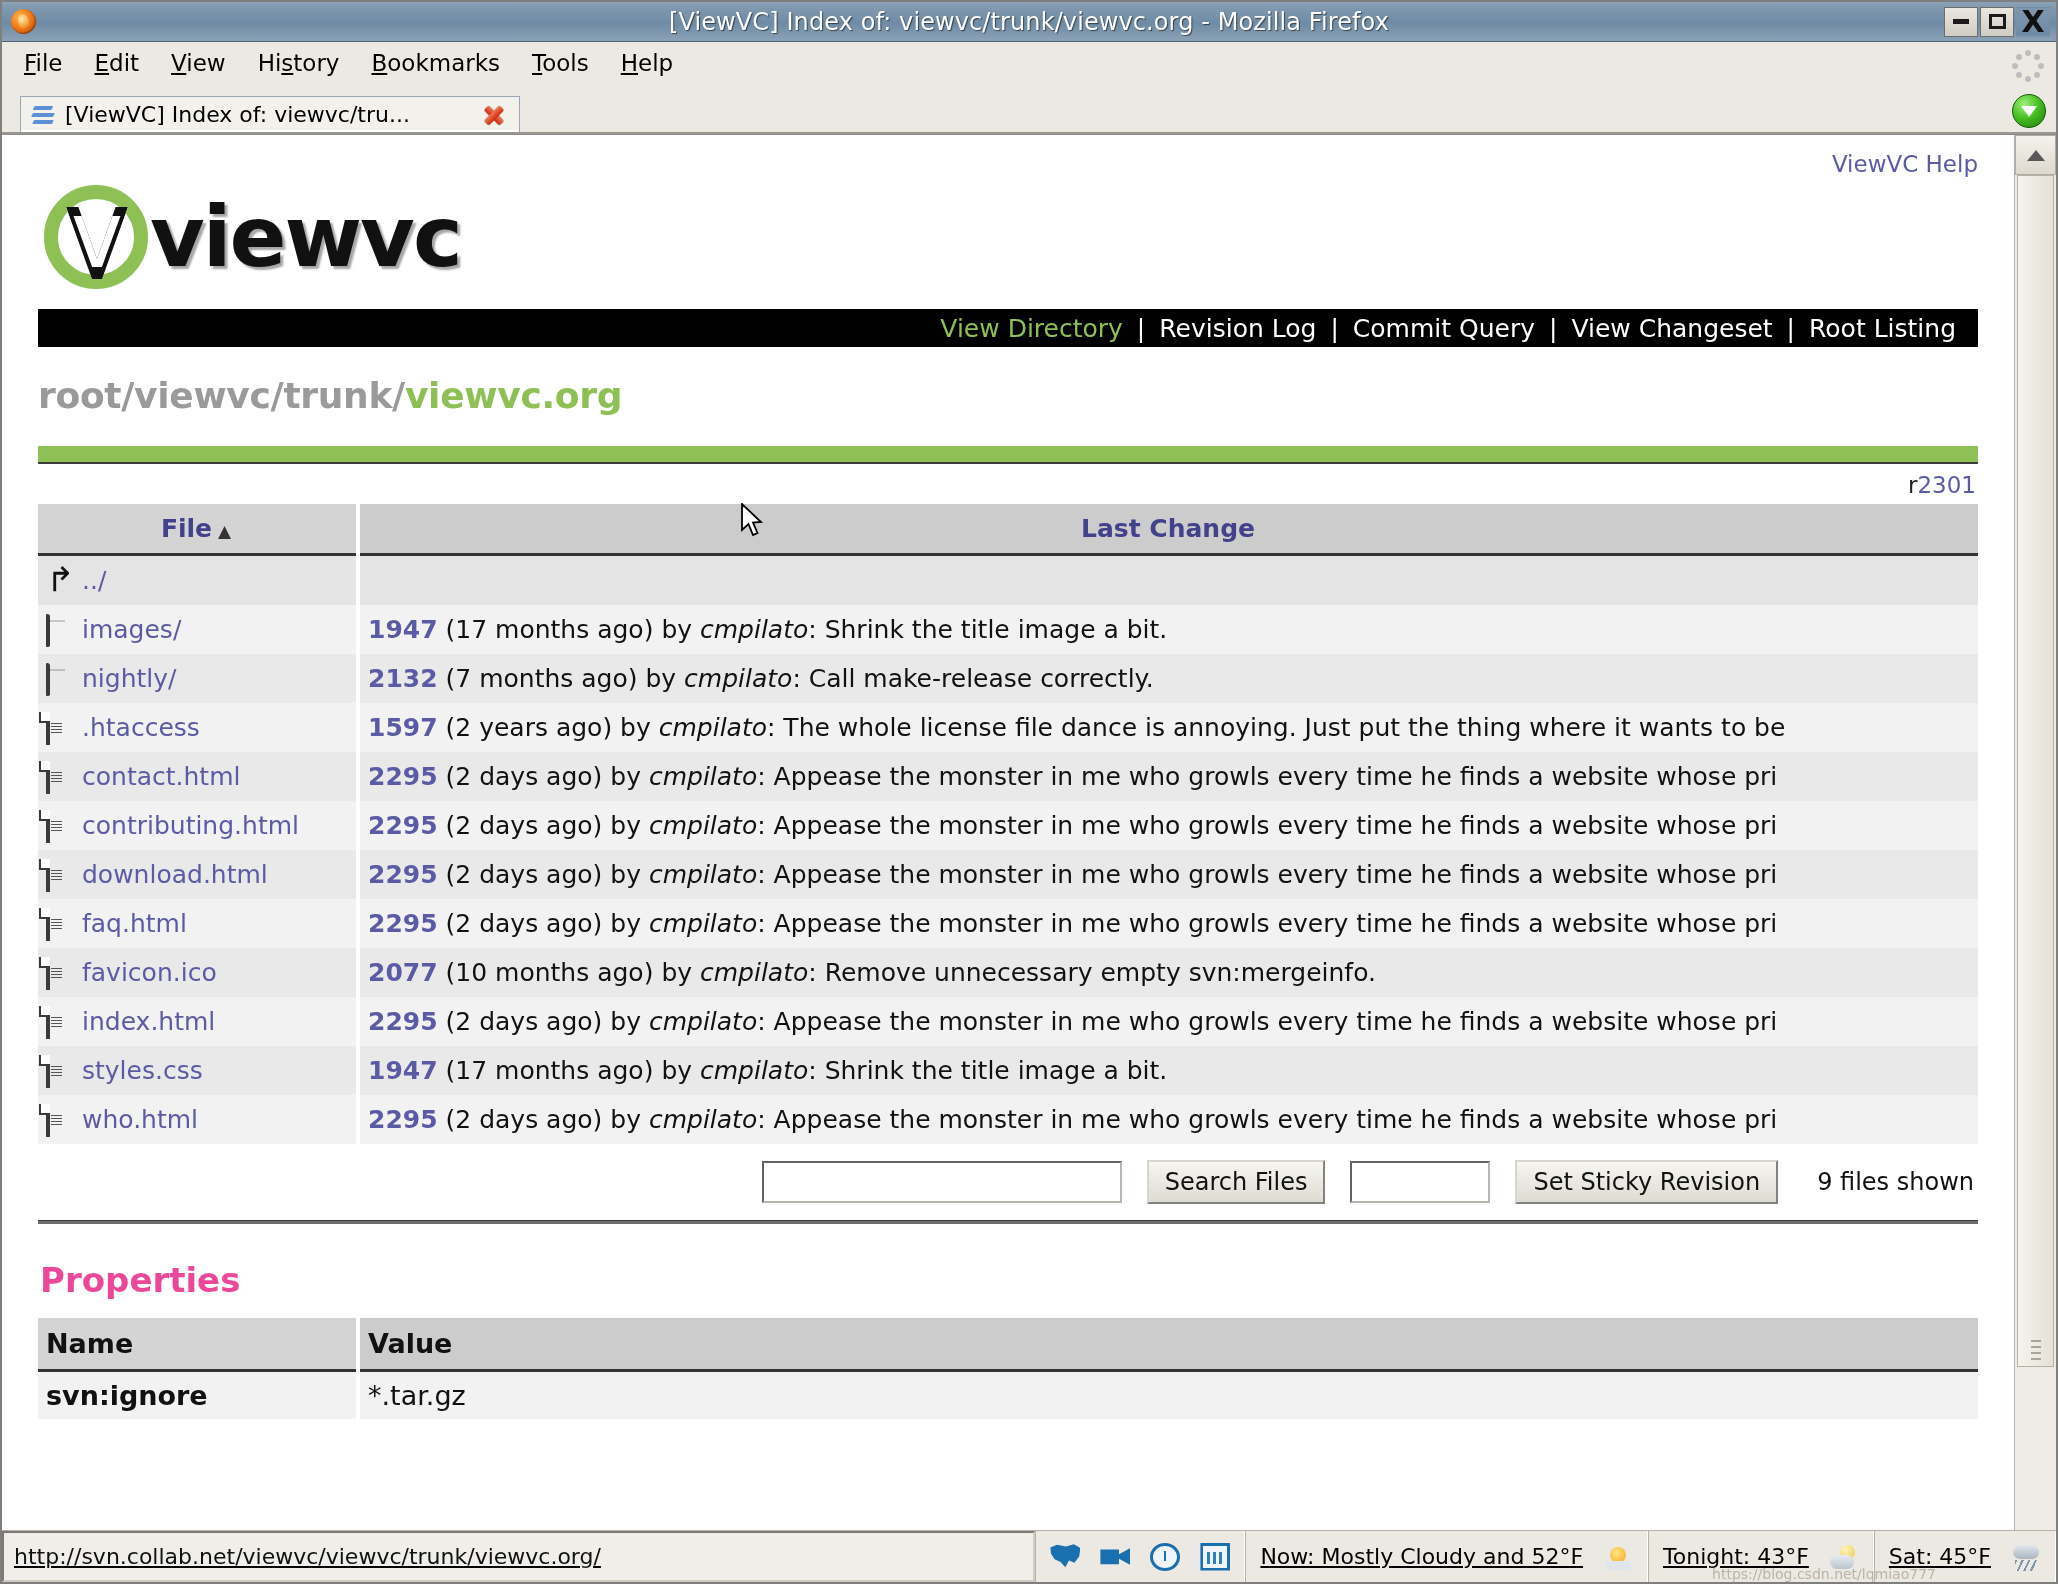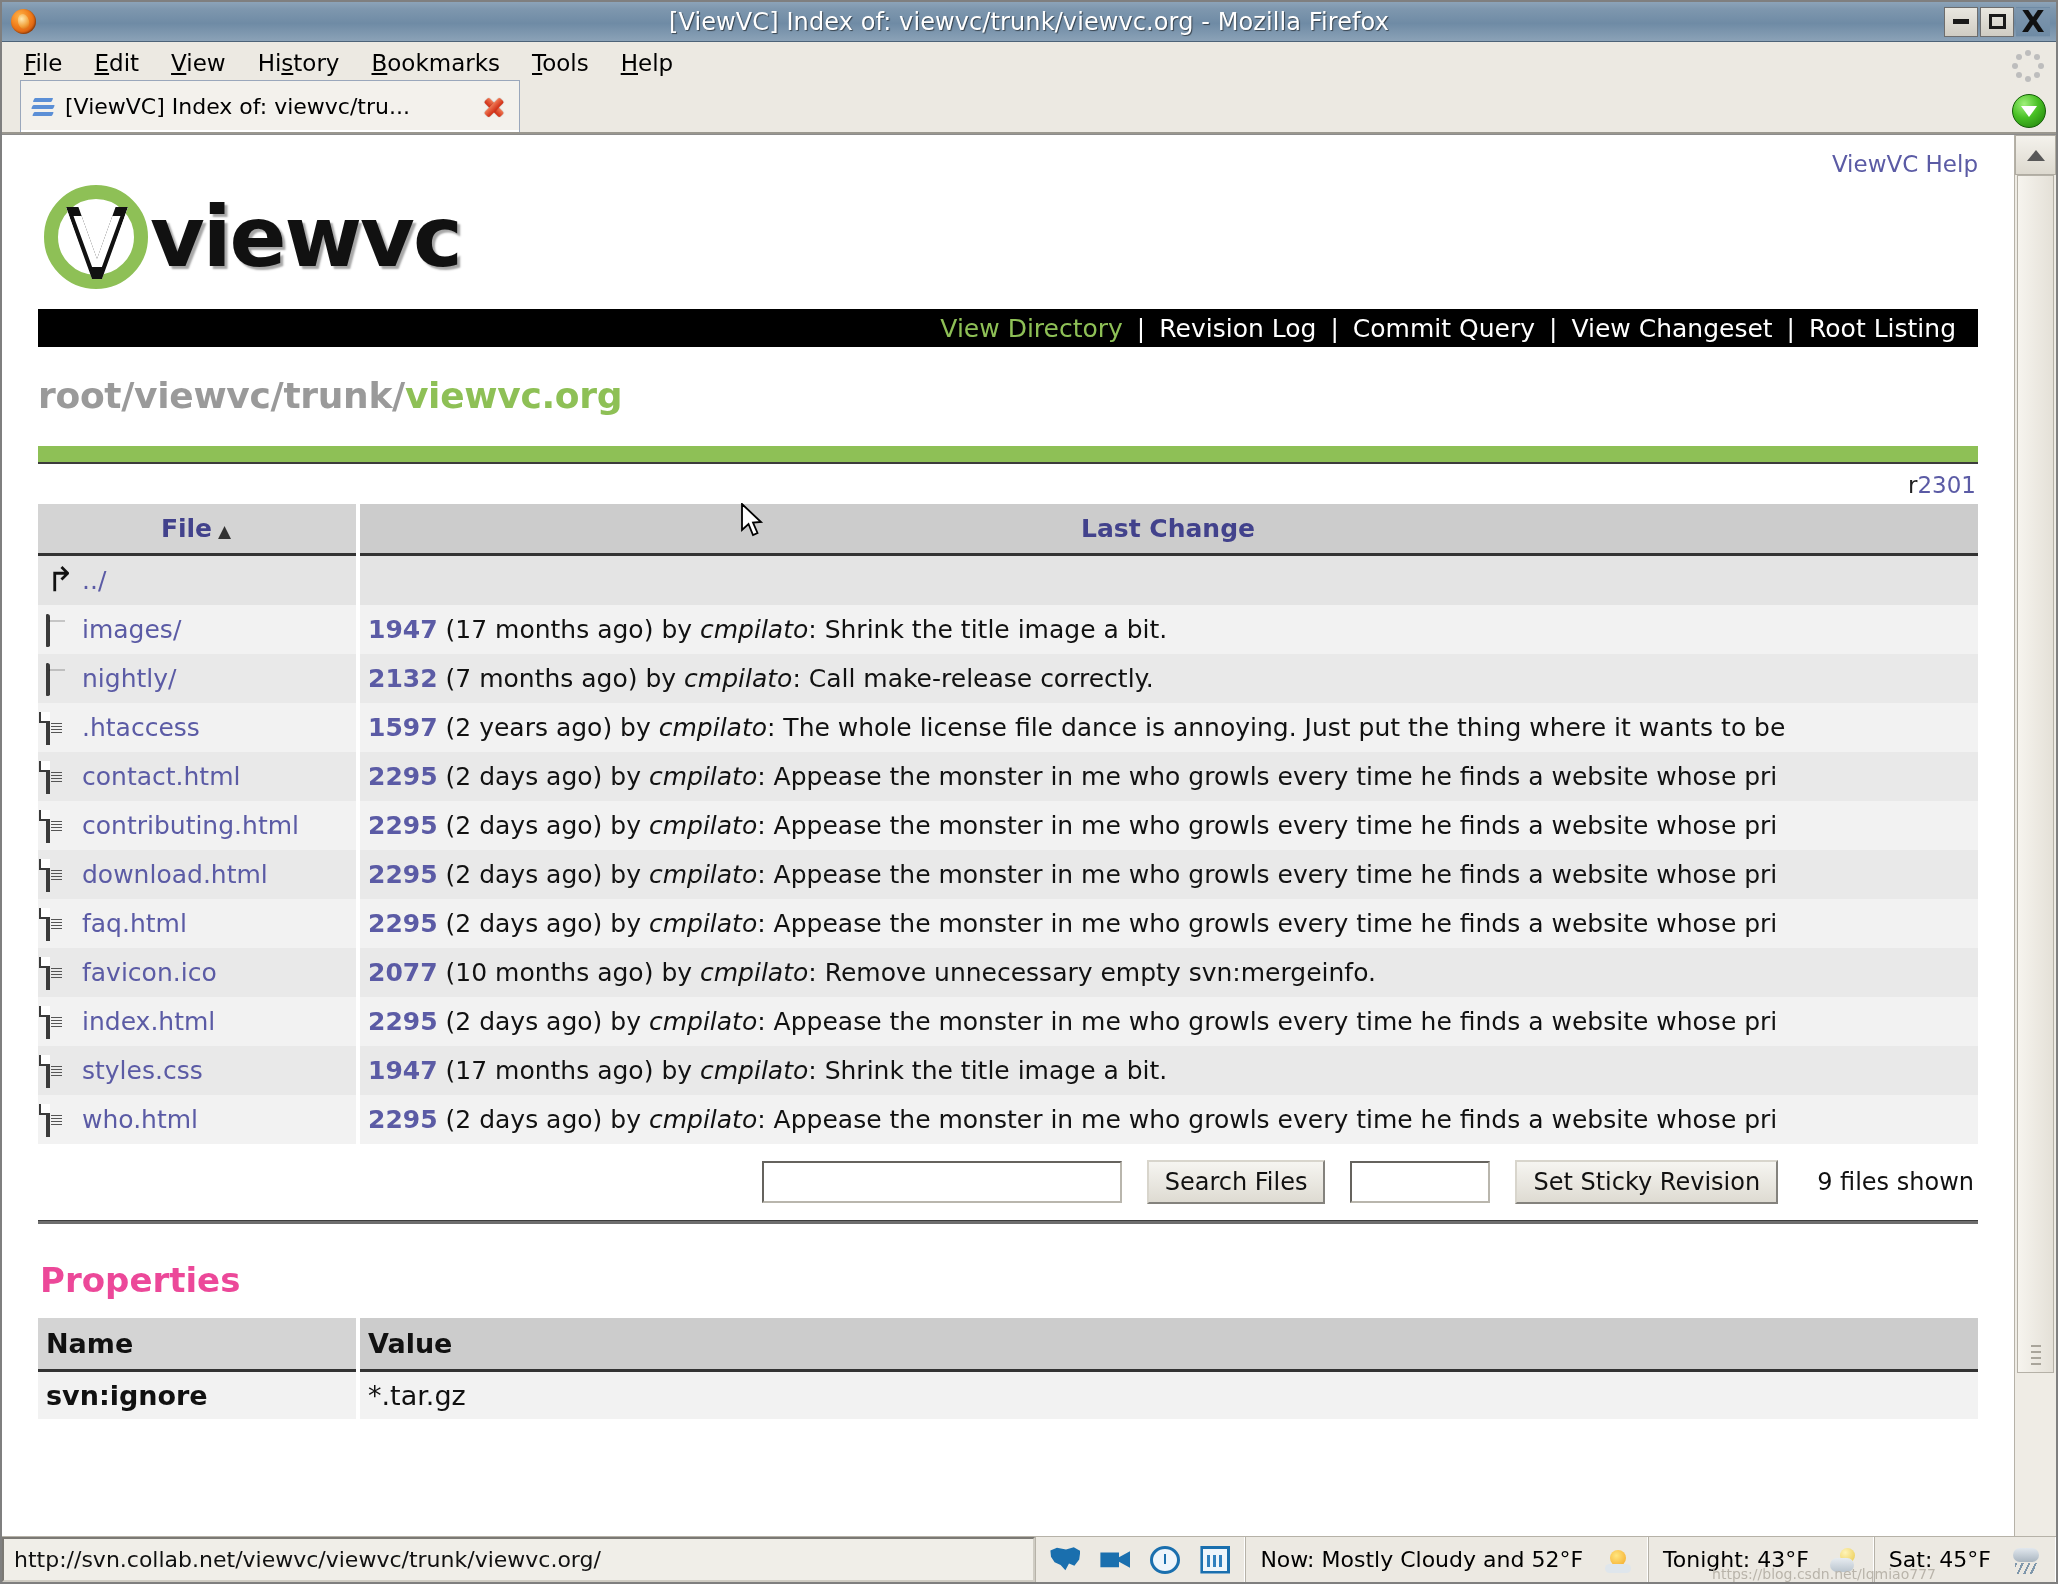--- a/index.html
+++ b/index.html
@@ -93,21 +93,21 @@
   
   .tabbar {
     height: 50px; flex: none;
     background: #ece9e2;
     display: flex; align-items: flex-end;
     padding-left: 18px;
     position: relative;
     border-bottom: 2px solid #9a978f;
   }
   .tab {
-    height: 52px; min-width: 500px;
+    height: 36px; min-width: 500px;
     background: #f3f1ec;
     border: 1px solid #9aa7bb;
     border-bottom: none;
     display: flex; align-items: center; gap: 10px;
     padding: 0 12px 0 10px;
     box-shadow: inset 0 -2px 0 #ffffff;
   }
   .tab-favicon {
     width: 24px; height: 24px; flex:none; position: relative;
   }
@@ -380,25 +380,26 @@
     border: 1px solid #b5b1a7;
   }
   .sb-grip {
     position:absolute; left:50%; top: 86%; transform: translateX(-50%);
     width: 10px; height: 22px;
     background: repeating-linear-gradient(to bottom, #a9a59b 0 2px, transparent 2px 6px);
   }
 
   
   .statusbar {
-    height: 46px; flex: none;
+    height: 52px; flex: none;
     background: #ece9e2;
     border-top: 1px solid #b6b2a8;
     display: flex; align-items: stretch;
     font-size: 22px;
+    text-decoration: underline;
   }
   .status-url {
     flex: 1; min-width: 0;
     display: flex; align-items: center;
     padding: 0 10px;
     border: 2px inset #cfccc3;
     background: #f0eee8;
     color: #111; white-space: nowrap; overflow: hidden;
   }
   .status-seg {

